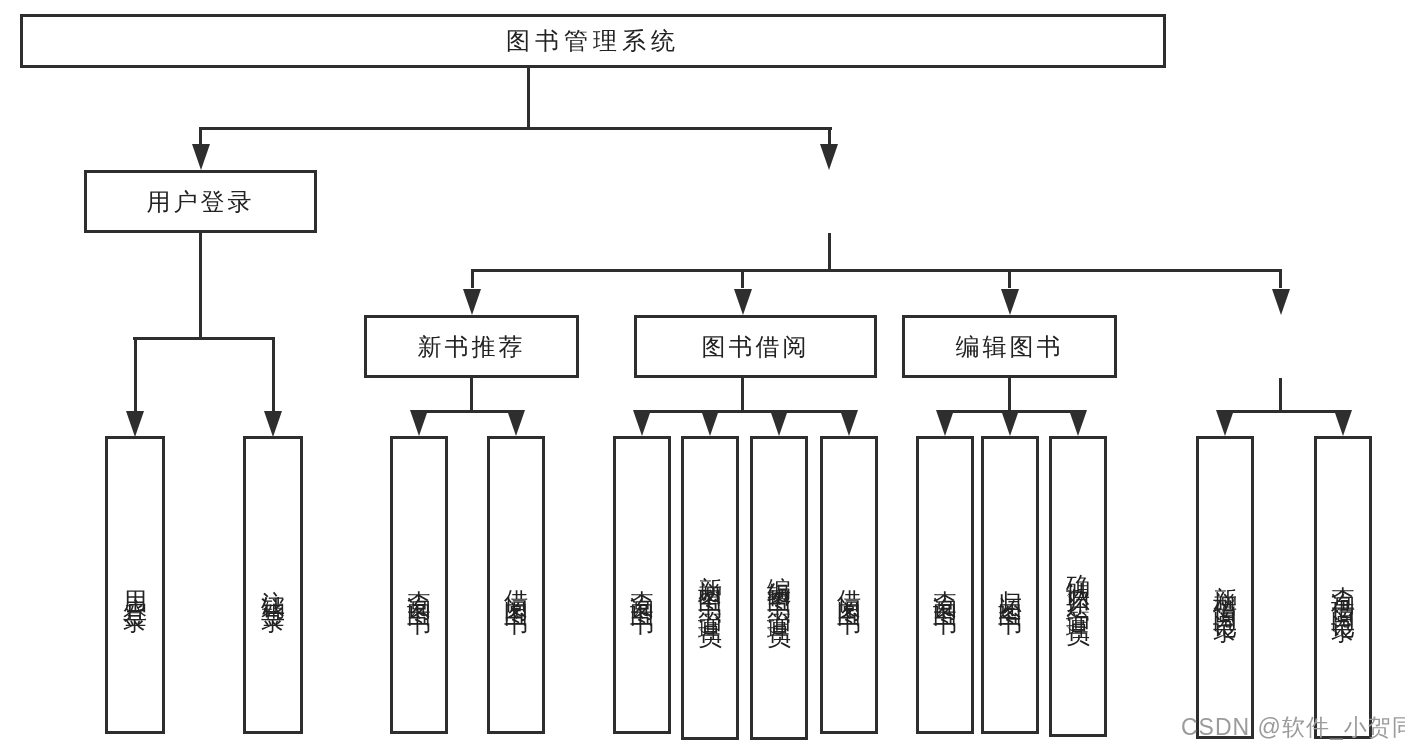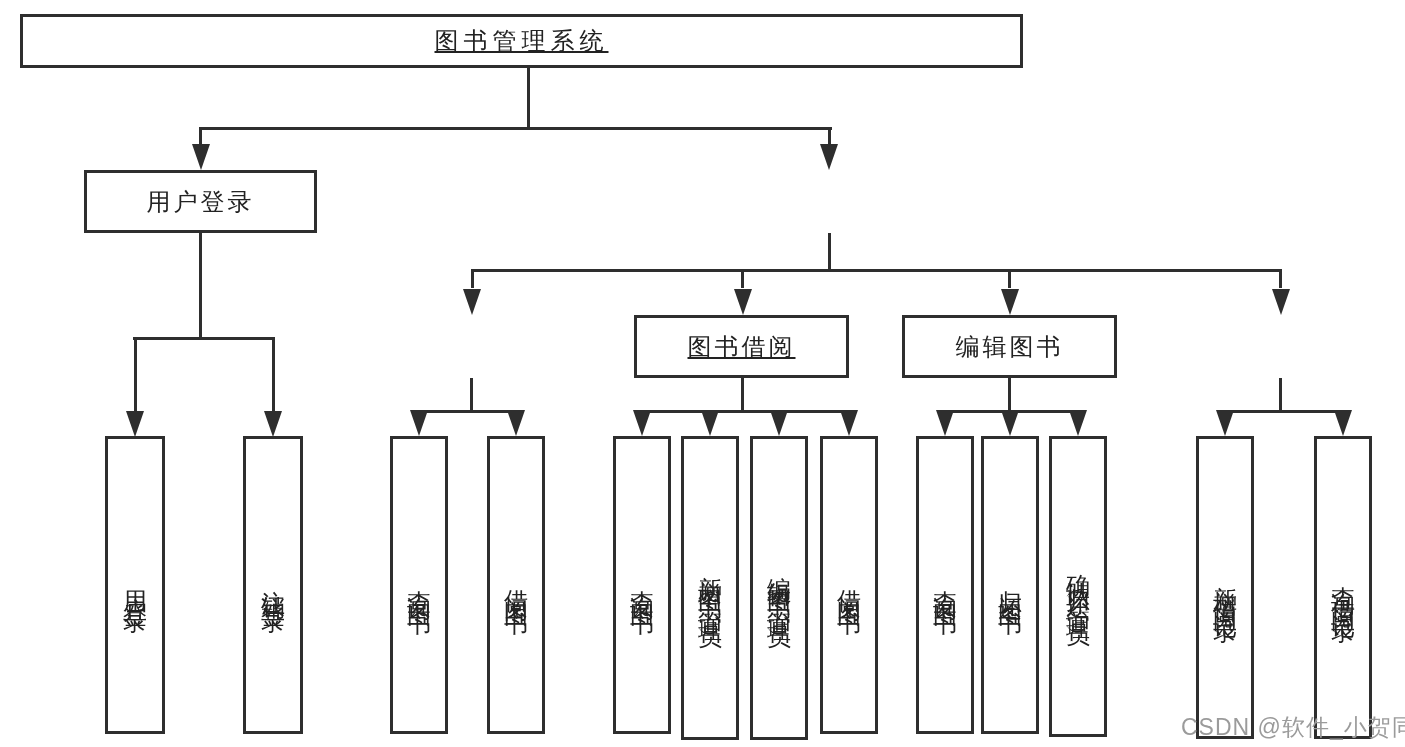--- a/index.html
+++ b/index.html
@@ -32,21 +32,21 @@
   .watermark{
     position:absolute;left:1181px;top:712px;z-index:5;
     font-size:23px;color:#9b9b9b;letter-spacing:1px;white-space:nowrap;
   }
 </style>
 </head>
 <body>
 
 <div class="stage">
 
-  <div class="node node--root" style="left:20px;top:14px;width:1003px;height:54px;text-decoration:underline;">图书管理系统</div>
+  <div class="node node--root" style="left:20px;top:14px;width:1146px;height:54px;">图书管理系统</div>
 
   <div class="vl" style="left:527px;top:68px;height:59px;"></div>
   <div class="hl" style="left:199px;top:127px;width:633px;"></div>
   <div class="vl" style="left:199px;top:127px;height:20px;"></div>
   <div class="arr" style="left:192px;top:144px;"></div>
   <div class="vl" style="left:828px;top:127px;height:20px;"></div>
   <div class="arr" style="left:820px;top:144px;"></div>
 
   <div class="node" style="left:84px;top:170px;width:233px;height:63px;">用户登录</div>
 
@@ -61,21 +61,22 @@
   <div class="hl" style="left:471px;top:269px;width:811px;"></div>
   <div class="vl" style="left:471px;top:269px;height:19px;"></div>
   <div class="arr" style="left:463px;top:289px;"></div>
   <div class="vl" style="left:741px;top:269px;height:19px;"></div>
   <div class="arr" style="left:734px;top:289px;"></div>
   <div class="vl" style="left:1008px;top:269px;height:19px;"></div>
   <div class="arr" style="left:1001px;top:289px;"></div>
   <div class="vl" style="left:1279px;top:269px;height:19px;"></div>
   <div class="arr" style="left:1272px;top:289px;"></div>
 
-  <div class="node" style="left:634px;top:315px;width:215px;height:63px;text-decoration:underline;">图书借阅</div>
+  <div class="node" style="left:364px;top:315px;width:215px;height:63px;">新书推荐</div>
+  <div class="node" style="left:634px;top:315px;width:243px;height:63px;">图书借阅</div>
   <div class="node" style="left:902px;top:315px;width:215px;height:63px;">编辑图书</div>
 
   <div class="vl" style="left:470px;top:378px;height:32px;"></div>
   <div class="hl" style="left:418px;top:410px;width:100px;"></div>
   <div class="arr" style="left:410px;top:410px;"></div>
   <div class="arr" style="left:507px;top:410px;"></div>
 
   <div class="vl" style="left:741px;top:378px;height:32px;"></div>
   <div class="hl" style="left:641px;top:410px;width:209px;"></div>
   <div class="arr" style="left:633px;top:410px;"></div>

